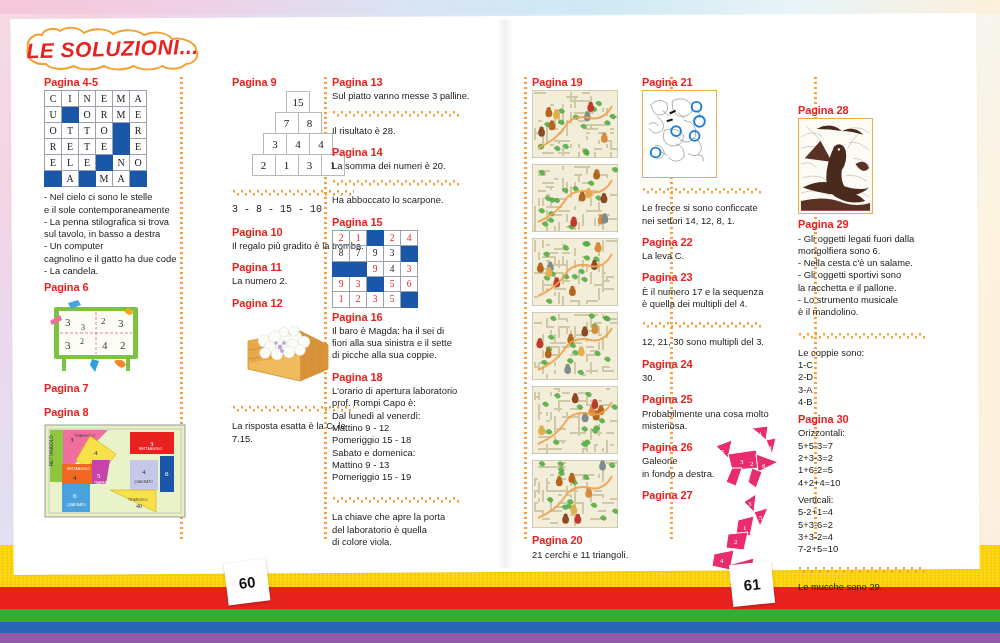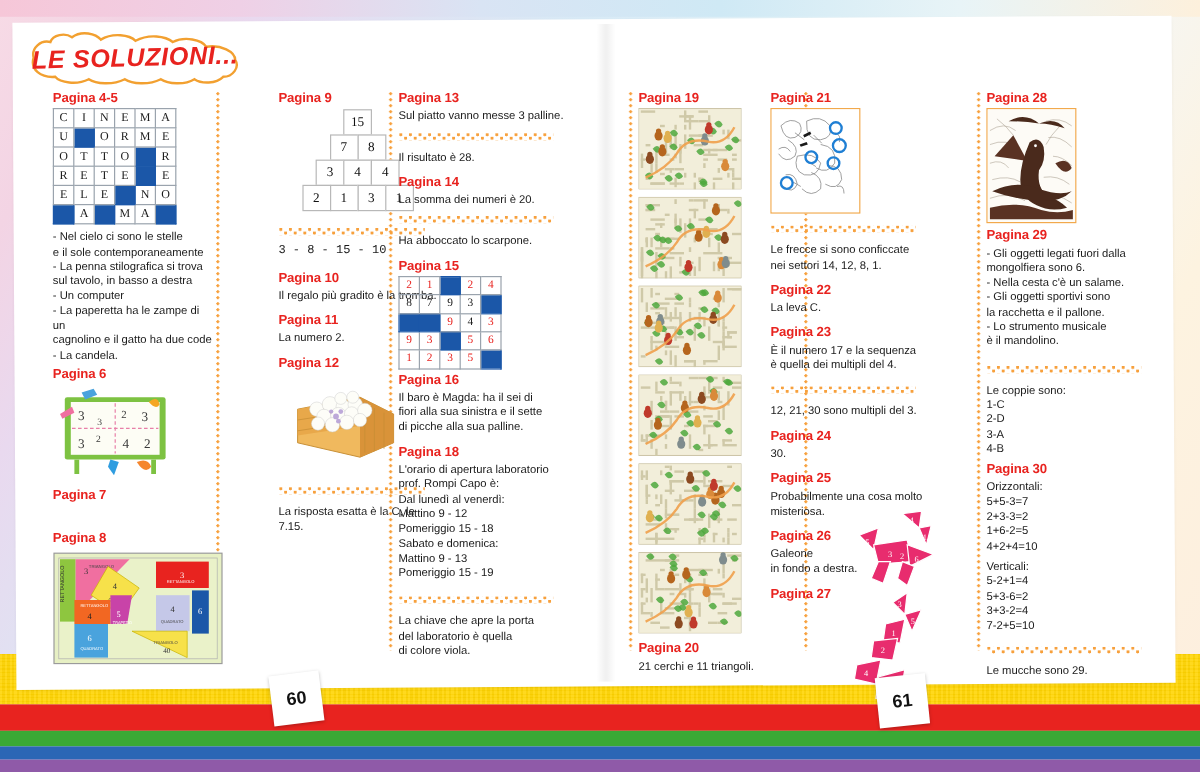--- a/index.html
+++ b/index.html
@@ -79,21 +79,21 @@
   
   .col {
     position:absolute; top:76px;
     font-size:9.4px; line-height:12.3px; color:#1a1a1a;
   }
   #col1 { left:44px; width:133px; }
   #col2 { left:188px; width:133px;margin-left:44px; }
   #col3 { left:332px; width:140px; }
   #col4 { left:532px; width:130px; }
   #col5 { left:642px; width:132px; }
-  #col6 { left:822px; width:140px; }
+  #col6 { left:798px; width:140px;margin-top:28px; }
 
   
   .vsep {
     position:absolute; top:76px; width:3px; height:466px;
     background-image:radial-gradient(circle at 1.5px 2px, #f7a03c 1.2px, transparent 1.3px);
     background-size:3px 5px; background-repeat:repeat-y;
   }
   #vsep1{left:180px;} #vsep2{left:324px;} #vsep3{left:524px;}
   #vsep4{left:670px;} #vsep5{left:814px;}
 
@@ -268,21 +268,20 @@
         </tr>
       </tbody>
     </table>
 
   <div>
     <p class="txt">- Nel cielo ci sono le stelle</p>
     <p class="txt">e il sole contemporaneamente</p>
     <p class="txt">- La penna stilografica si trova</p>
     <p class="txt">sul tavolo, in basso a destra</p>
     <p class="txt">- Un computer</p>
-    <p class="txt">- La paperetta ha le zampe di un</p>
     <p class="txt">cagnolino e il gatto ha due code</p>
     <p class="txt">- La candela.</p>
   </div>
 
   <h3 class="pg" style="margin-top:4px">Pagina 6</h3>
   
   <svg class="board" viewBox="0 0 106 76">
     <rect x="10" y="8" width="84" height="52" rx="2" fill="#7dc242"></rect>
     <rect x="15" y="12" width="74" height="44" fill="#fdfdf5"></rect>
     <line x1="52" y1="13" x2="52" y2="55" stroke="#e87fa8" stroke-width="1" stroke-dasharray="3,2"></line>
@@ -301,21 +300,21 @@
     <rect x="82" y="60" width="4" height="12" fill="#7dc242"></rect>
     <path d="M6,22 l10,-6 l2,5 l-10,5 z" fill="#f06fa0"></path>
     <path d="M24,4 l10,-3 l3,5 l-10,4 z" fill="#4aa3dd"></path>
     <path d="M80,12 q7,-6 9,2 q-3,5 -9,-2z" fill="#f5a623"></path>
     <path d="M48,60 l7,2 l-4,11 l-5,-7z" fill="#2f9de0"></path>
     <path d="M70,62 q9,-4 12,4 q-5,7 -12,-4z" fill="#f5862e"></path>
   </svg>
 
   <h3 class="pg">Pagina 7</h3>
 
-  <h3 class="pg" style="margin-top:24px">Pagina 8</h3>
+  <h3 class="pg" style="margin-top:12px">Pagina 8</h3>
   <svg class="tanmap" viewBox="0 0 142 94">
     <rect x="1" y="1" width="140" height="92" fill="#e7f0c4" stroke="#9b9b9b" stroke-width="1"></rect>
     <rect x="5" y="5" width="132" height="84" fill="#eaf2c9" stroke="#b0b0b0" stroke-width=".6"></rect>
     <rect x="6" y="6" width="13" height="52" fill="#8ec63f"></rect>
     <text x="9" y="42" font-size="4.5" fill="#333" transform="rotate(-90 9 42)" font-family="Liberation Sans, sans-serif">RETTANGOLO</text>
     <path d="M19,6 L64,6 L19,52 Z" fill="#f06fa0"></path>
     <text x="26" y="18" font-size="7" fill="#333" font-family="Liberation Serif, serif">3</text>
     <text x="30" y="13" font-size="3.6" fill="#444" font-family="Liberation Sans, sans-serif">TRIANGOLO</text>
     <path d="M46,12 L72,30 L56,52 L32,36 Z" fill="#f7e14a" stroke="#c9b400" stroke-width=".6"></path>
     <text x="50" y="31" font-size="7" fill="#333" font-family="Liberation Serif, serif">4</text>
@@ -467,21 +466,21 @@
           <td class="red">3</td>
           <td class="red">5</td>
           <td class="filled"></td>
         </tr>
       </tbody>
     </table>
 
   <h3 class="pg" style="margin-top:3px">Pagina 16</h3>
   <p class="txt">Il baro è Magda: ha il sei di</p>
   <p class="txt">fiori alla sua sinistra e il sette</p>
-  <p class="txt">di picche alla sua palline.</p>
+  <p class="txt">di picche alla sua coppie.</p>
 
   <div class="gap"></div>
   <h3 class="pg">Pagina 18</h3>
   <p class="txt">L'orario di apertura laboratorio</p>
   <p class="txt">prof. Rompi Capo è:</p>
   <p class="txt">Dal lunedì al venerdì:</p>
   <p class="txt">Mattino 9 - 12</p>
   <p class="txt">Pomeriggio 15 - 18</p>
   <p class="txt">Sabato e domenica:</p>
   <p class="txt">Mattino 9 - 13</p>

